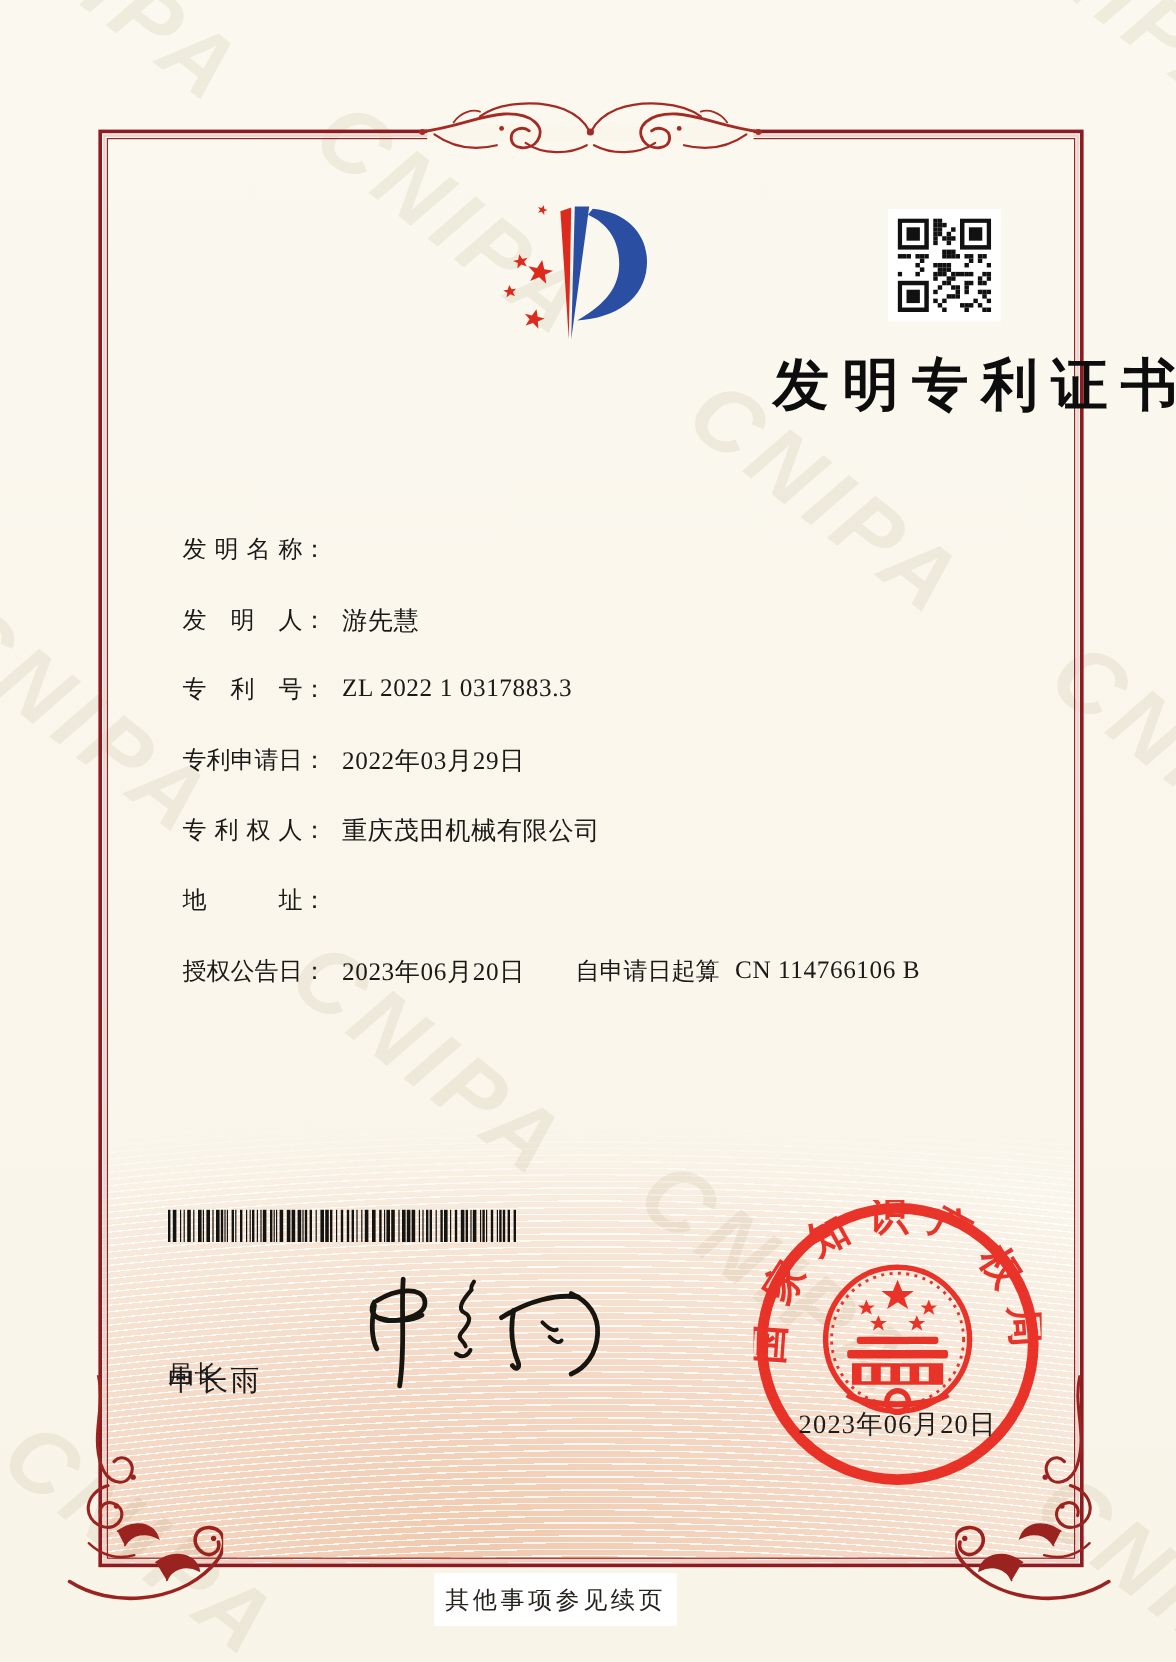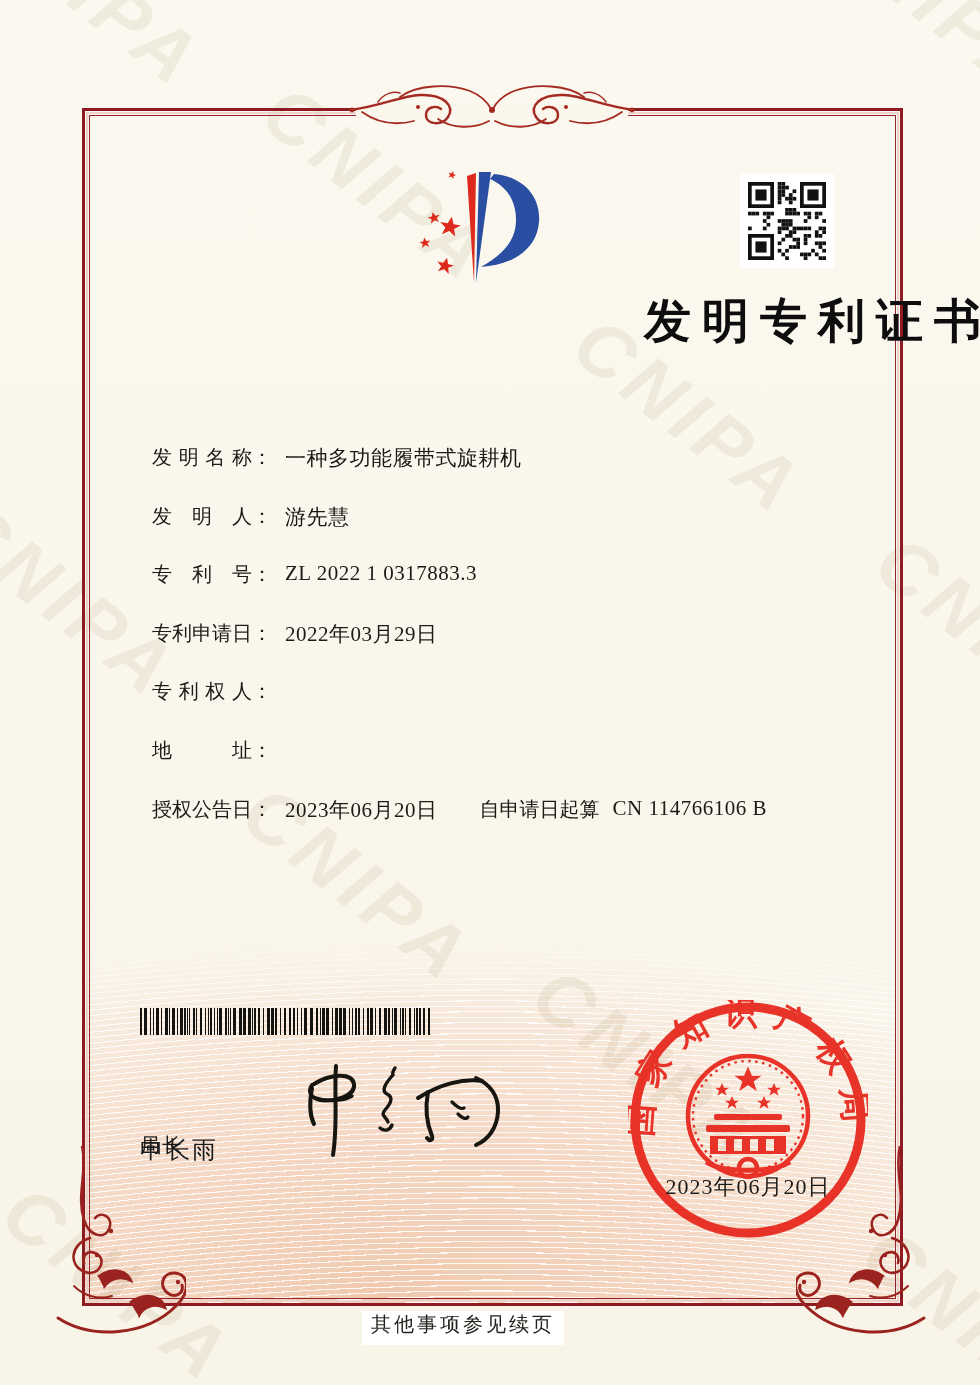--- a/index.html
+++ b/index.html
@@ -58,22 +58,22 @@
       font-family:"Liberation Sans","DejaVu Sans",sans-serif;color:#1a1a1a;letter-spacing:2px;margin-top:38px;}
   .director-name{position:absolute;left:140px;top:1134px;z-index:4;font-size:24px;
       font-family:"Liberation Sans","DejaVu Sans",sans-serif;color:#1a1a1a;letter-spacing:2px;}
   .signature{position:absolute;left:300px;top:1058px;z-index:5;}
   .seal{position:absolute;left:628px;top:1000px;z-index:5;}
   .seal-date{position:absolute;left:655px;top:1172px;width:186px;text-align:center;z-index:6;
       font-size:22px;color:#1d1b18;letter-spacing:1px;}
 
   .page-info{position:absolute;left:300px;top:1263px;width:340px;text-align:center;z-index:4;
       font-size:17px;color:#2a2724;letter-spacing:1px;}
-  .cont-box{position:absolute;left:362px;top:1311px;width:202px;height:34px;background:#ffffff;
-      z-index:4;display:flex;justify-content:center;}
+  .cont-box{position:absolute;left:362px;top:1311px;width:202px;height:44px;background:#ffffff;
+      z-index:4;display:flex;align-items:center;justify-content:center;}
   .cont-box span{font-size:20px;letter-spacing:3px;color:#26231f;}
 </style>
 </head>
 <body>
 
 <div class="page">
 
   <div class="waves"></div>
 
   <div id="watermarks">
@@ -271,21 +271,20 @@
       </svg>
     </div>
 
   <div class="title">发明专利证书</div>
 
   <div class="fields" id="fields">
       <div class="field-row">
         <span class="pair">
           <span class="lbl">发明名称</span>
           <span class="sep">：</span>
-          <span class="val">一种多功能履带式旋耕机</span>
         </span>
       </div>
       <div class="field-row">
         <span class="pair">
           <span class="lbl">发明人</span>
           <span class="sep">：</span>
           <span class="val">游先慧</span>
         </span>
       </div>
       <div class="field-row">
@@ -299,20 +298,21 @@
         <span class="pair">
           <span class="lbl">专利申请日</span>
           <span class="sep">：</span>
           <span class="val">2022年03月29日</span>
         </span>
       </div>
       <div class="field-row">
         <span class="pair">
           <span class="lbl">专利权人</span>
           <span class="sep">：</span>
+          <span class="val">重庆茂田机械有限公司</span>
         </span>
       </div>
       <div class="field-row">
         <span class="pair">
           <span class="lbl">地址</span>
           <span class="sep">：</span>
         </span>
       </div>
       <div class="field-row">
         <span class="pair">

